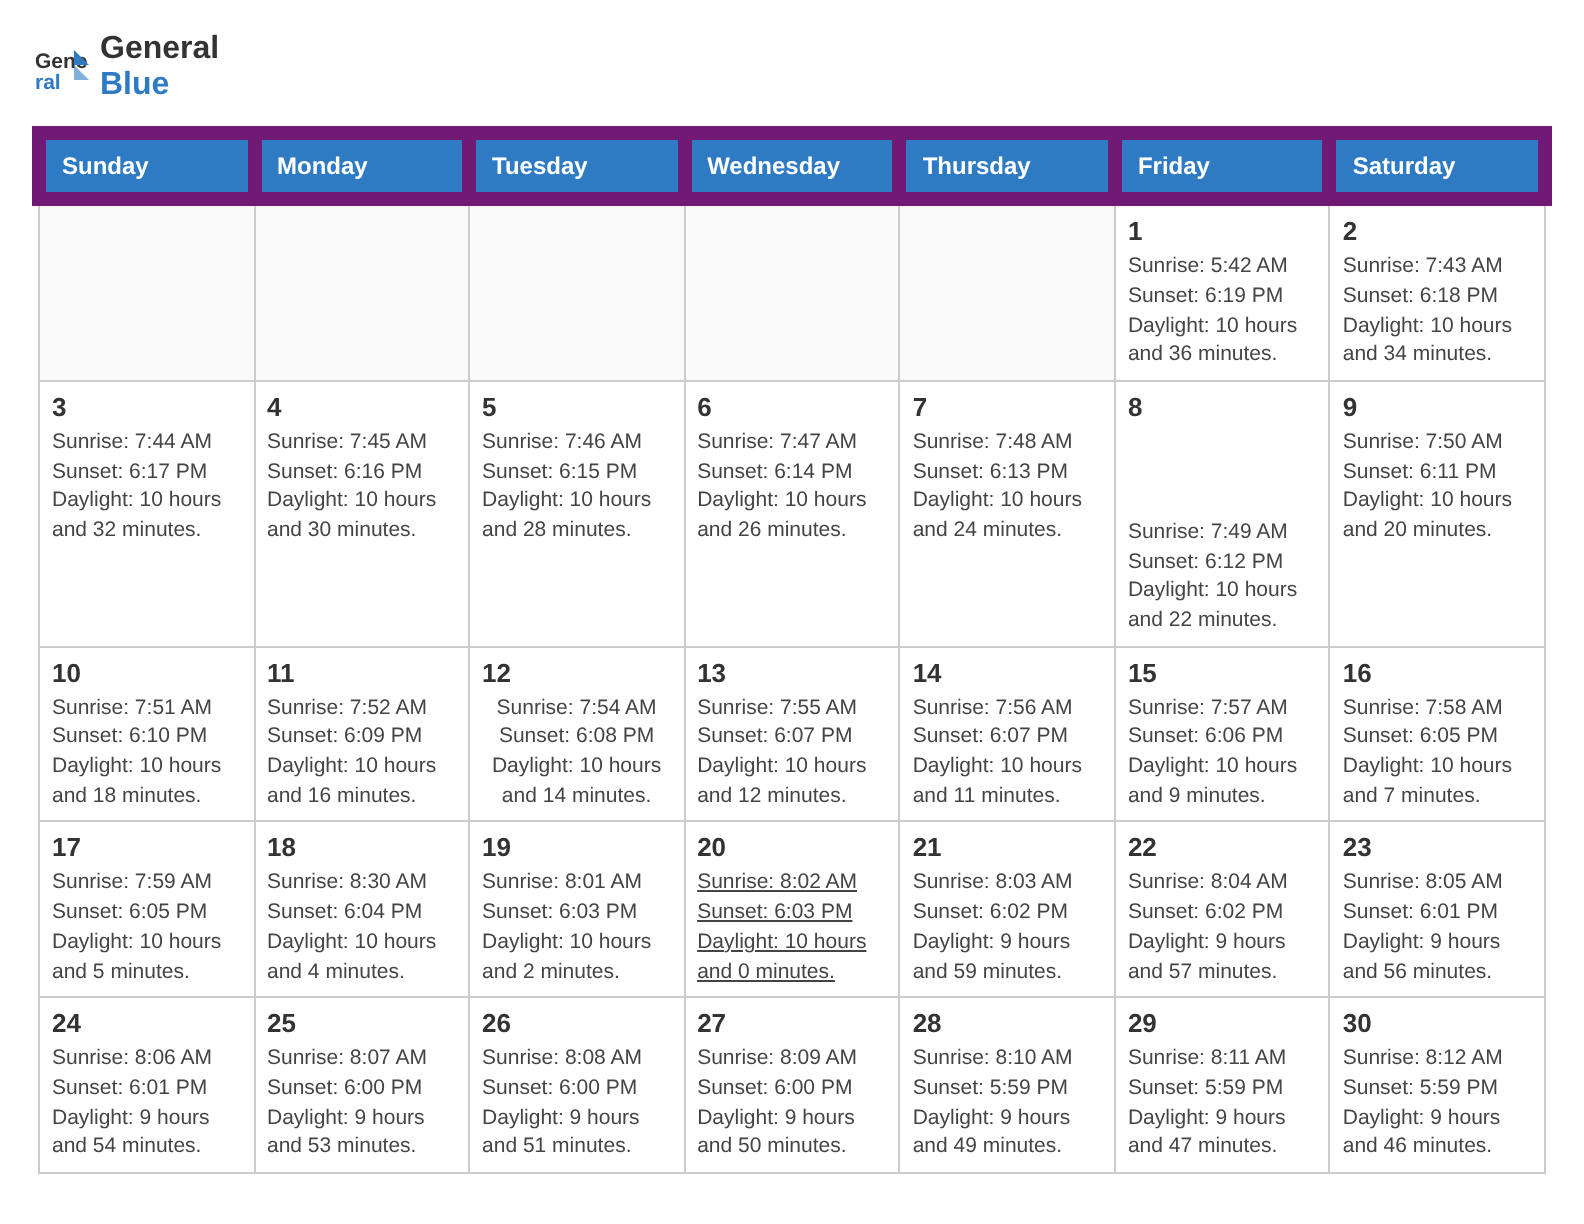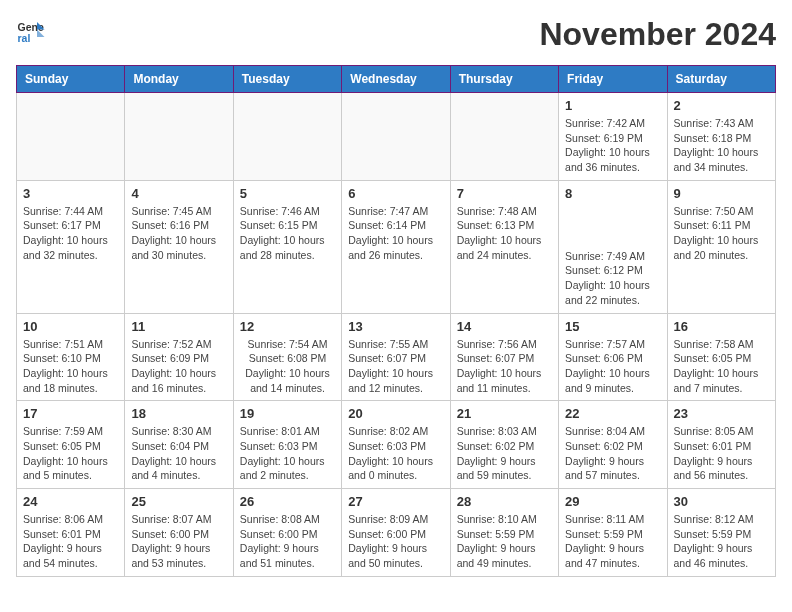--- a/index.html
+++ b/index.html
@@ -42,21 +42,21 @@
       border-collapse: collapse;
       font-size: 11px;
     }
     .calendar th {
       background-color: #2e7bc4;
       color: #fff;
       text-align: left;
       padding: 6px 8px;
       font-size: 12px;
       font-weight: bold;
-      border: 1px solid #701a75;
+      border: 7px solid #701a75;
     }
     .calendar td {
       border: 1px solid #ccc;
       vertical-align: top;
       padding: 5px 6px;
       width: 108px;
       height: 85px;
       background: #fff;
     }
     .calendar td.empty {
@@ -79,23 +79,26 @@
 <body>
 
 <div class="header">
   <div class="logo">
     <svg class="logo-icon" viewBox="0 0 40 40">
       <text x="2" y="20" font-size="14" font-weight="bold" fill="#333">Gene</text>
       <text x="2" y="34" font-size="14" font-weight="bold" fill="#2e7bc4">ral</text>
       <polygon points="28,8 38,18 28,18" fill="#2e7bc4"></polygon>
       <polygon points="28,18 38,28 28,28" fill="#2e7bc4" opacity="0.6"></polygon>
     </svg>
+    <div>
+      <div style="font-size:16px;font-weight:bold;color:#333;line-height:1.1">General</div>
+      <div style="font-size:16px;font-weight:bold;color:#2e7bc4;line-height:1.1">Blue</div>
+    </div>
   </div>
   <div class="title-block">
-    <div class="month-title">November 2024</div>
   </div>
 </div>
 
 <table class="calendar">
   <thead>
     <tr id="weekday-header">
         <th>Sunday</th>
         <th>Monday</th>
         <th>Tuesday</th>
         <th>Wednesday</th>
@@ -106,21 +109,21 @@
   </thead>
   <tbody id="calendar-body">
       <tr>
         <td class="empty"></td>
         <td class="empty"></td>
         <td class="empty"></td>
         <td class="empty"></td>
         <td class="empty"></td>
         <td>
           <span class="day-number">1</span>
-          <div class="day-info" style="white-space: pre-line;">Sunrise: 7:42 AM
+          <div class="day-info" style="white-space: pre-line;">Sunrise: 5:42 AM
 Sunset: 6:19 PM
 Daylight: 10 hours
 and 36 minutes.</div>
         </td>
         <td>
           <span class="day-number">2</span>
           <div class="day-info" style="white-space: pre-line;">Sunrise: 7:43 AM
 Sunset: 6:18 PM
 Daylight: 10 hours
 and 34 minutes.</div>
@@ -245,21 +248,21 @@
         </td>
         <td>
           <span class="day-number">19</span>
           <div class="day-info" style="white-space: pre-line;">Sunrise: 8:01 AM
 Sunset: 6:03 PM
 Daylight: 10 hours
 and 2 minutes.</div>
         </td>
         <td>
           <span class="day-number">20</span>
-          <div class="day-info" style="white-space: pre-line;">Sunrise: 8:02 AM
+          <div class="day-info" style="white-space: pre-line; text-decoration: underline;">Sunrise: 8:02 AM
 Sunset: 6:03 PM
 Daylight: 10 hours
 and 0 minutes.</div>
         </td>
         <td>
           <span class="day-number">21</span>
           <div class="day-info" style="white-space: pre-line;">Sunrise: 8:03 AM
 Sunset: 6:02 PM
 Daylight: 9 hours
 and 59 minutes.</div>

